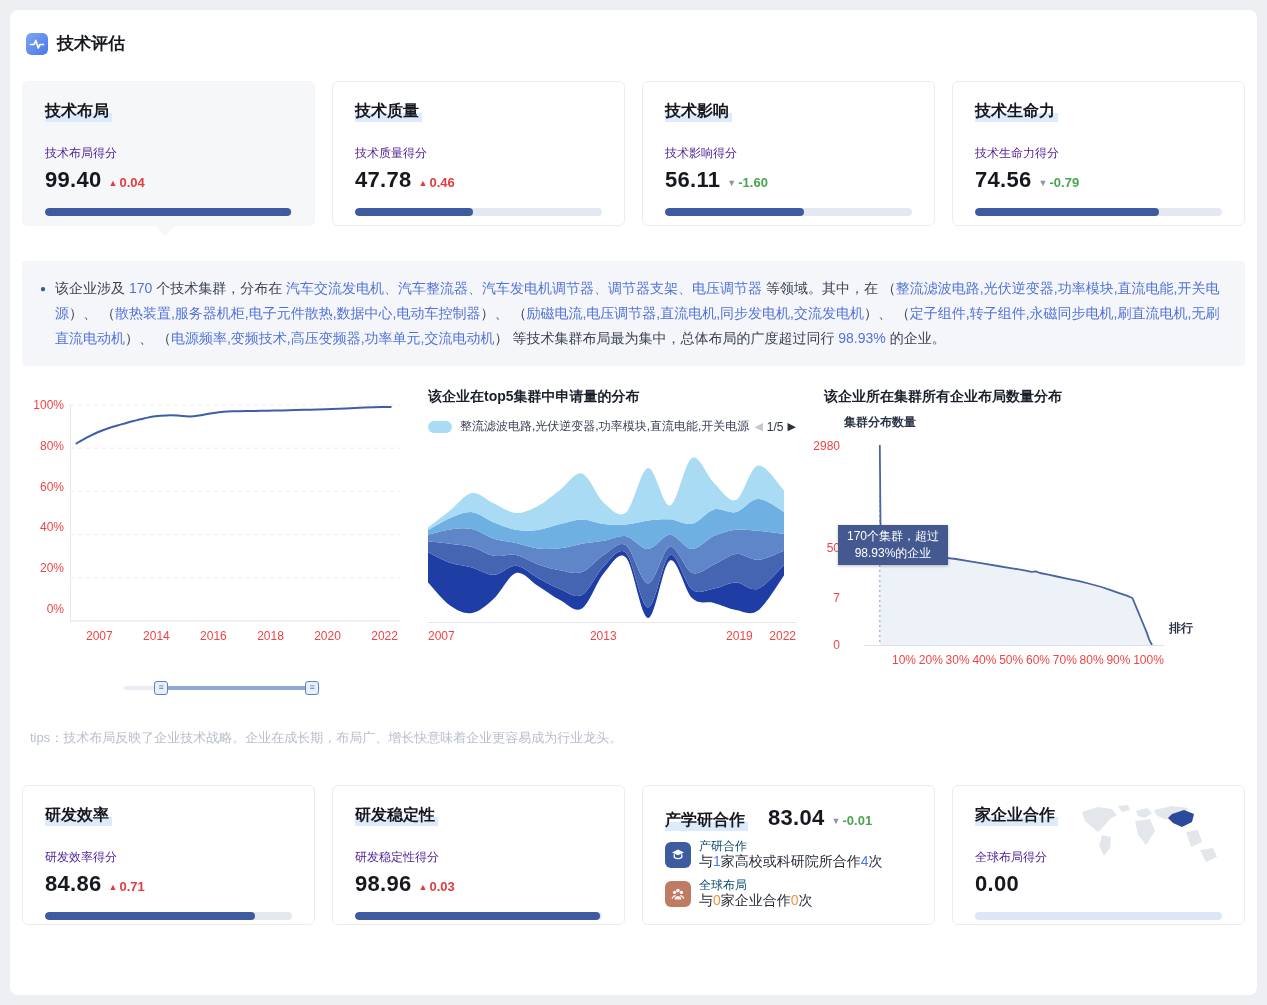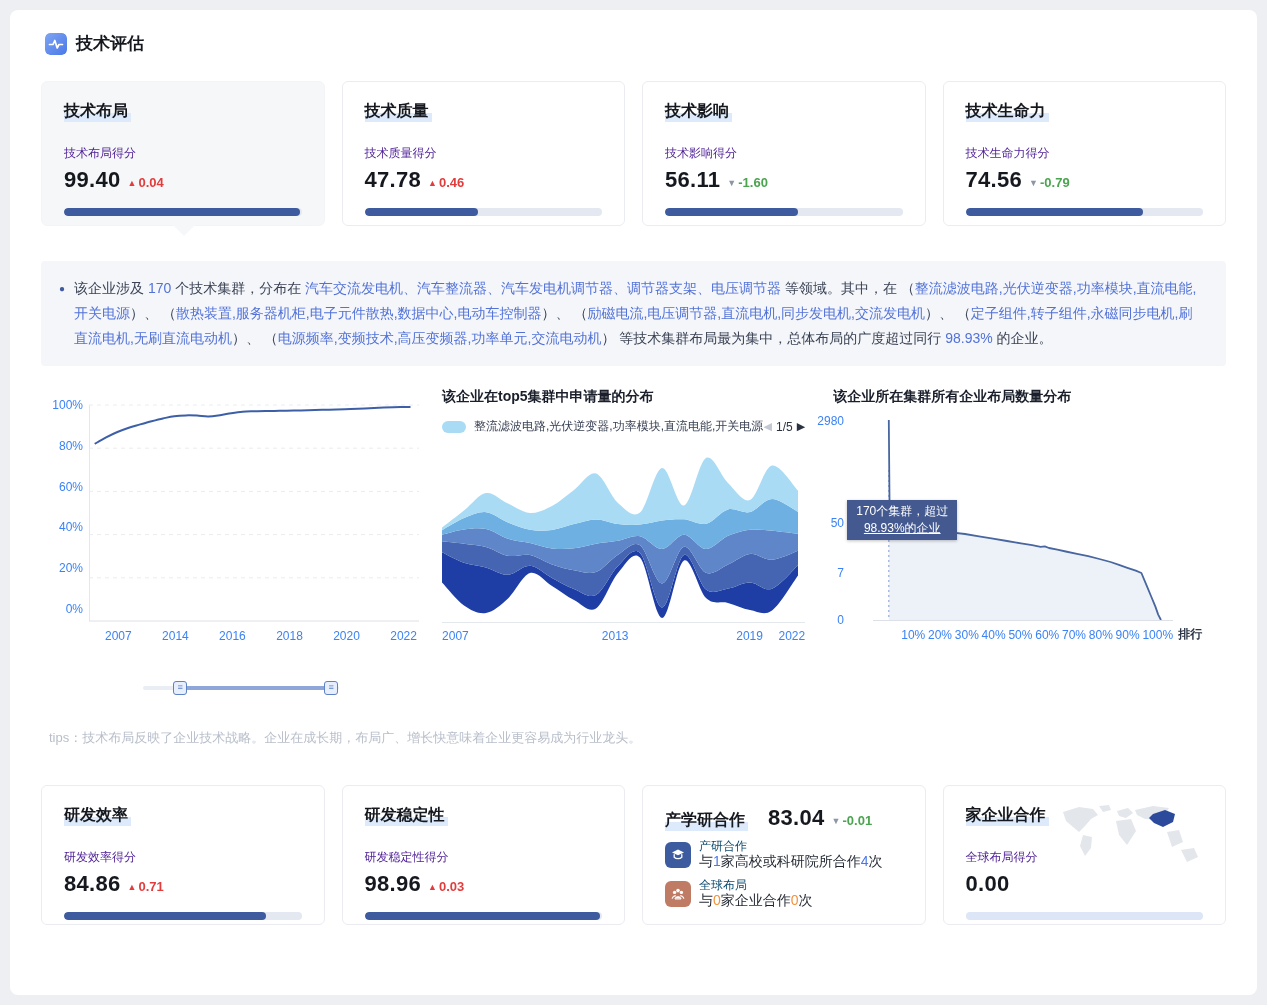--- a/index.html
+++ b/index.html
@@ -1,18 +1,18 @@
 <!DOCTYPE html>
 <html><head>
 <meta charset="utf-8">
 <style>
   * { margin:0; padding:0; box-sizing:border-box; }
   body { font-family:"Liberation Sans","DejaVu Sans",sans-serif; background:#EDEFF2; }
   .page { width:1267px; height:1005px; padding:10px 10px; }
-  .panel { background:#fff; border-radius:8px; height:985px; padding:16px 31px; position:relative; overflow:hidden; }
+  .panel { background:#fff; border-radius:8px; height:985px; padding:16px 12px; position:relative; overflow:hidden; }
 
   
   .hdr { display:flex; align-items:center; gap:9px; margin:6px 0 0 4px; }
   .hdr-icon { width:22px; height:22px; border-radius:5px; display:block; }
   .hdr-title { font-size:17px; font-weight:bold; color:#15181E; }
 
   
   .cards-row { display:flex; gap:17px; margin-top:26px; }
   .card { flex:1; border:1px solid #EAECF1; border-radius:6px; background:#fff; height:145px; padding:19px 22px; position:relative; }
   .card.selected { background:#F6F7F9; border-color:#F3F4F7; }
@@ -36,21 +36,21 @@
   .summary .hl { color:#5272D8; }
 
   
   .charts-row { display:flex; margin-top:22px; gap:14px; }
   .chart-box { position:relative; }
   .chart-title { font-size:14px; font-weight:bold; color:#1A1F2B; }
 
   .trend-box { width:392px; padding-left:12px; }
   .trend-plot { display:flex; margin-top:16px; }
   .ylabels { width:36px; height:218px; display:flex; flex-direction:column; justify-content:space-between; align-items:flex-end; padding-right:6px; transform:translateY(-6px); }
-  .ylabels span, .tick { font-size:12px; color:#3b82f6; }
+  .ylabels span, .tick { font-size:12px; color:#ef4444; }
   .xlabels { position:relative; margin-left:36px; width:330px; height:16px; margin-top:7px; display:flex; justify-content:space-between; padding:0 2px 0 16px; }
   .slider { position:relative; margin:36px 0 0 90px; width:196px; height:14px; }
   .slider .track { position:absolute; top:5px; left:0; right:0; height:4px; background:#E9EDF4; border-radius:2px; }
   .slider .range { position:absolute; top:5px; height:4px; background:#8FA6D9; border-radius:2px; }
   .handle { position:absolute; top:0; width:14px; height:14px; background:#E8EFFC; border:1.5px solid #5E82C6; border-radius:3px; color:#5E82C6; font-size:9px; line-height:10px; text-align:center; }
 
   .stream-box { width:368px; }
   .legend-row { display:flex; align-items:center; margin-top:12px; font-size:12px; color:#3A4254; }
   .swatch { width:24px; height:12px; border-radius:6px; background:#A9DBF5; margin-right:8px; flex:none; }
   .pager { margin-left:auto; display:flex; align-items:center; gap:4px; font-size:12px; color:#2B3340; }
@@ -60,23 +60,23 @@
   .stream-axis { border-top:1px solid #E4E7EC; margin-top:2px; }
   .stream-xlabels { position:relative; height:16px; margin-top:6px; }
   .stream-xlabels span { position:absolute; }
 
   .dist-box { width:412px; padding-left:14px; }
   .dist-ylab { font-size:12px; font-weight:bold; color:#2B3446; margin:8px 0 0 20px; }
   .dist-plot { position:relative; margin-top:4px; height:232px; }
   .dist-plot .yt { position:absolute; right:382px; width:40px; text-align:right; }
   .dist-svg { position:absolute; left:40px; top:0; }
   .dist-xlabels { position:relative; margin-left:40px; width:300px; display:flex; justify-content:space-between; padding-left:28px; margin-top:-14px; }
-  .dist-rank { position:absolute; left:345px; top:216px; font-size:12px; font-weight:bold; color:#2B3446; }
+  .dist-rank { position:absolute; left:345px; top:185px; font-size:12px; font-weight:bold; color:#2B3446; }
   .tooltip { position:absolute; left:14px; top:90px; background:#44598F; color:#fff; font-size:12px; line-height:17px; text-align:center; padding:3px 9px; z-index:2; box-shadow:0 1px 3px rgba(0,0,0,.25); }
-  .tooltip .u { text-decoration:underline; }
+  .tooltip .u { }
 
   .tips { margin:34px 0 0 8px; font-size:13px; color:#B8BEC9; }
 
   
   .cards-row.bottom { margin-top:38px; }
   .card.b { height:140px; }
   .coop-head { display:flex; align-items:baseline; gap:20px; }
   .coop-row { display:flex; gap:8px; margin-top:9px; align-items:center; }
   .coop-ic { width:26px; height:26px; border-radius:6px; flex:none; display:flex; align-items:center; justify-content:center; }
   .coop-ic.edu { background:#3D5C9F; }
@@ -220,20 +220,21 @@
       <div class="stream-xlabels">
         <span class="tick" style="left:0">2007</span>
         <span class="tick" style="left:44%">2013</span>
         <span class="tick" style="left:81%">2019</span>
         <span class="tick" style="right:0">2022</span>
       </div>
     </div>
 
     <div class="chart-box dist-box">
       <div class="chart-title">该企业所在集群所有企业布局数量分布</div>
+      <div class="dist-ylab">集群分布数量</div>
       <div class="dist-plot">
         <span class="tick yt" style="top:4px">2980</span>
         <span class="tick yt" style="top:106px">50</span>
         <span class="tick yt" style="top:156px">7</span>
         <span class="tick yt" style="top:203px">0</span>
         <svg id="dist-svg" class="dist-svg" width="330" height="220">
               <path d="M15.8,10L16.7,111.8L19.2,112.4L23.4,112.8L27.6,112.9L36,113L44.4,116.5L52.8,118.2L64,120L78,122.3L92,124L106,126.4L120,128.7L134,131L148,133.3L159.2,135.1L167.6,136.8L171.8,136.3L176,138L184.4,139.7L192.8,141.5L204,143.8L215.2,146.1L226.4,149L237.6,152L246,154.9L254.4,157.8L262.8,160.7L268.4,163L274,176.4L278.2,186.5L282.4,196.6L285.2,204.6L288,210L288,210L15.8,210Z" fill="#EDF1F8"></path>
               <line x1="15.84" y1="60" x2="15.84" y2="210" stroke="#7E9CD8" stroke-width="1" stroke-dasharray="2,3"></line>
               <path d="M15.8,10L16.7,111.8L19.2,112.4L23.4,112.8L27.6,112.9L36,113L44.4,116.5L52.8,118.2L64,120L78,122.3L92,124L106,126.4L120,128.7L134,131L148,133.3L159.2,135.1L167.6,136.8L171.8,136.3L176,138L184.4,139.7L192.8,141.5L204,143.8L215.2,146.1L226.4,149L237.6,152L246,154.9L254.4,157.8L262.8,160.7L268.4,163L274,176.4L278.2,186.5L282.4,196.6L285.2,204.6L288,210" fill="none" stroke="#48669F" stroke-width="1.8" stroke-linejoin="round"></path>
               <line x1="0" y1="210.5" x2="300" y2="210.5" stroke="#DDE0E6"></line>

